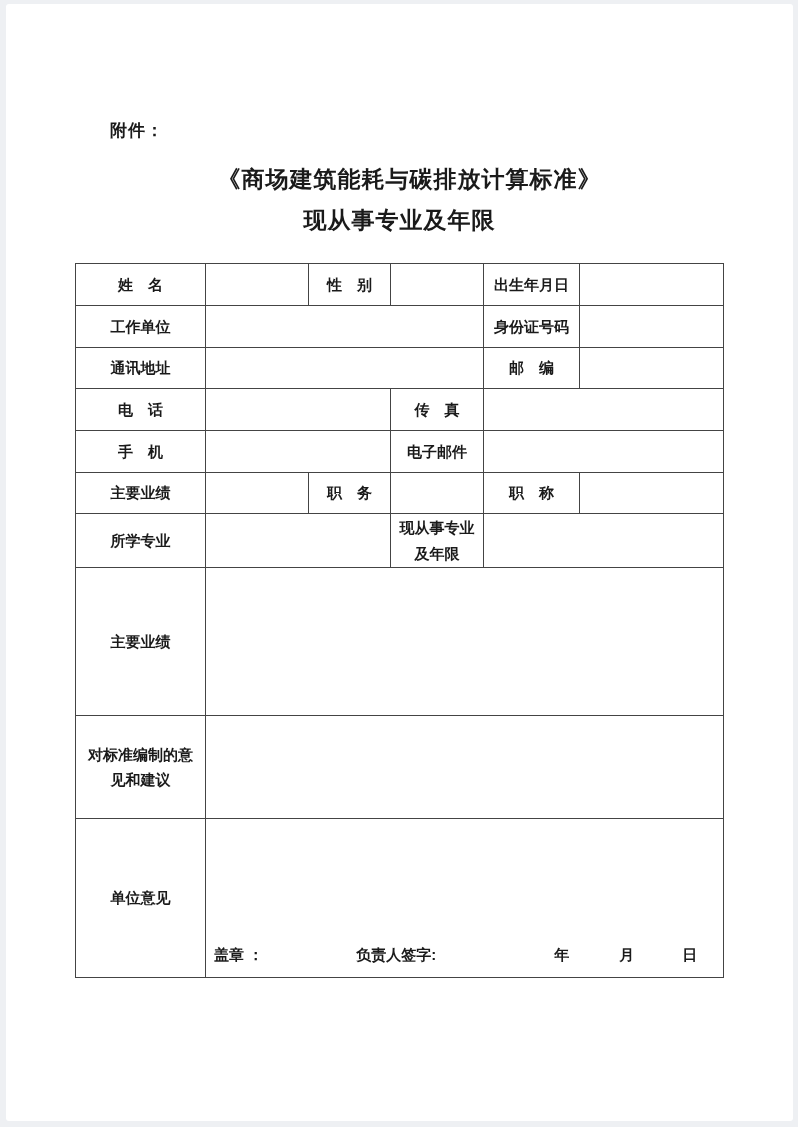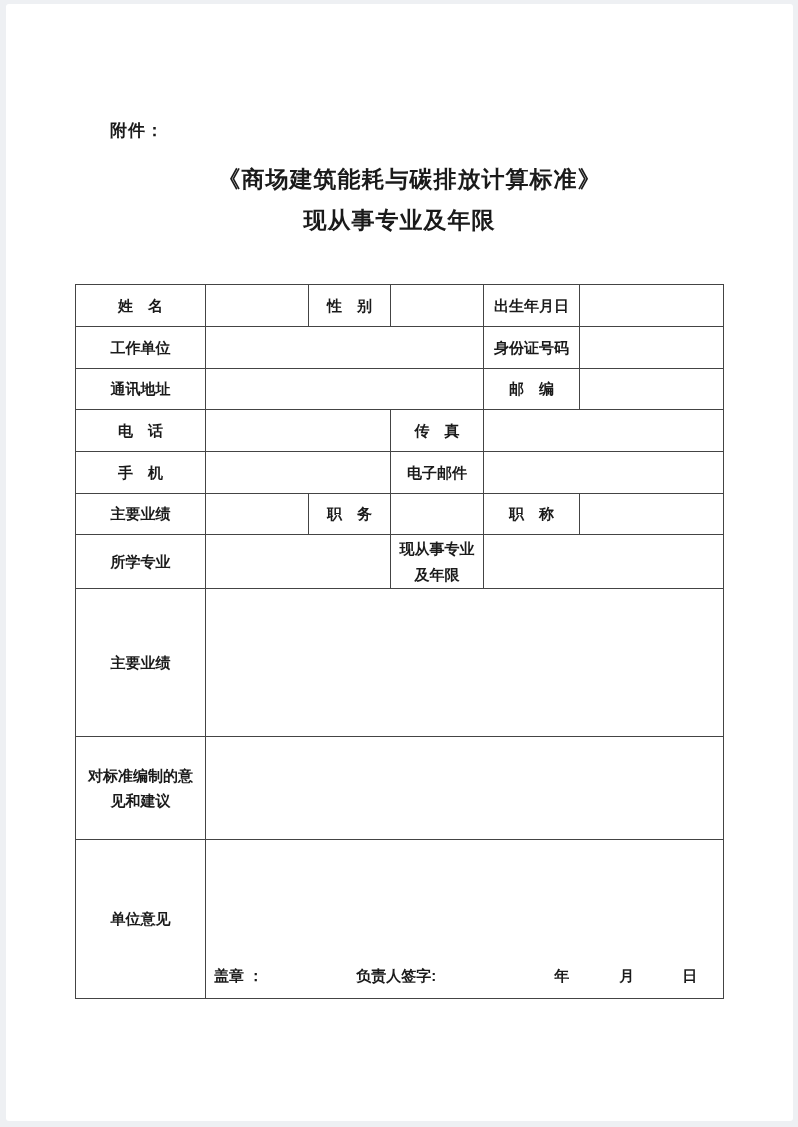--- a/index.html
+++ b/index.html
@@ -17,21 +17,21 @@
     position:absolute;left:104px;top:115px;
     font-size:17px;font-weight:600;letter-spacing:1px;
   }
   .title-line{
     position:absolute;left:0;right:0;text-align:center;
     font-size:23px;font-weight:700;letter-spacing:1px;
   }
   .title-1{top:160px;margin-left:20px;}
   .title-2{top:201px;}
   .form-table{
-    position:absolute;left:69px;top:280px; 
+    position:absolute;left:69px;top:259px; 
     display:grid;
     grid-template-columns:130px 103px 82px 93px 96px 144px;
     grid-template-rows:42px 42px 41px 42px 42px 41px 54px 148px 103px 159px;
     border-top:1px solid #444;border-left:1px solid #444;
     box-sizing:border-box;
   }
   .cell{
     border-right:1px solid #444;border-bottom:1px solid #444;
     box-sizing:border-box;position:relative;
   }

